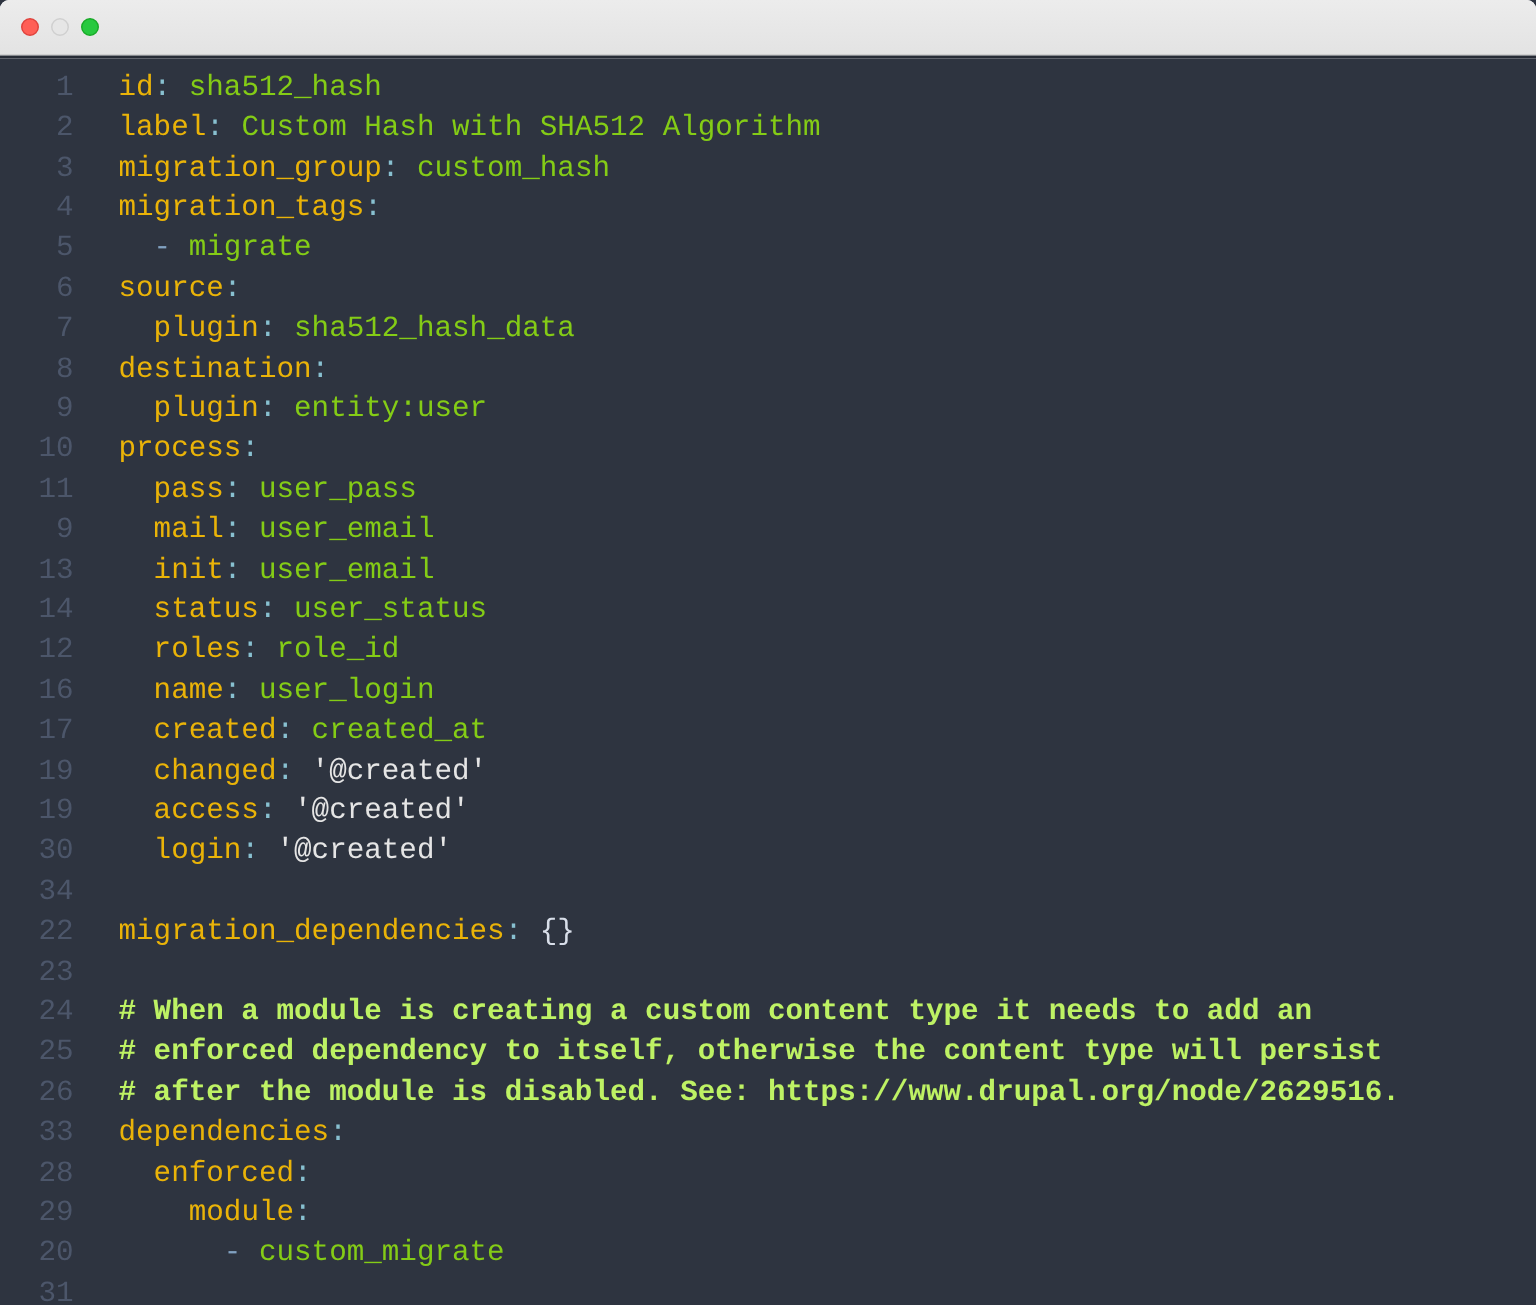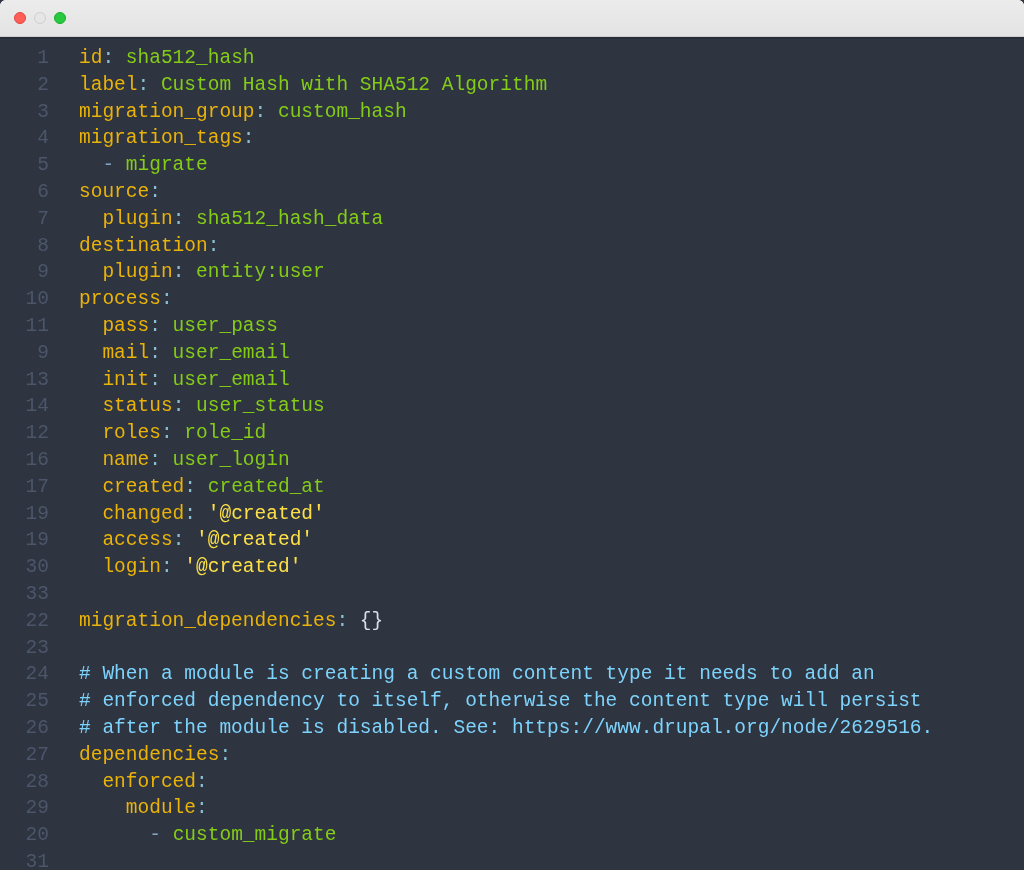--- a/index.html
+++ b/index.html
@@ -73,24 +73,24 @@
       color: #d8dee9;
       position: relative;
     }
     .line {
       position: relative;
     }
 
     .tok-key { color: #eab308; }
     .tok-colon { color: #88c0d0; }
     .tok-val { color: #84cc16; }
-    .tok-str { color: #fde047; }
+    .tok-str { color: #e5e5e5; }
     .tok-dash { color: #81a1c1; }
     .tok-brace { color: #d8dee9; }
-    .tok-comment { color: #7dd3fc; }
+    .tok-comment { color: #bef264; font-weight: bold; }
   </style>
 </head>
 <body>
 
 <div class="window">
   <div class="titlebar">
     <div class="traffic-light tl-close"></div>
     <div class="traffic-light tl-min"></div>
     <div class="traffic-light tl-max"></div>
   </div>
@@ -110,27 +110,27 @@
         <div class="ln">11</div>
         <div class="ln">9</div>
         <div class="ln">13</div>
         <div class="ln">14</div>
         <div class="ln">12</div>
         <div class="ln">16</div>
         <div class="ln">17</div>
         <div class="ln">19</div>
         <div class="ln">19</div>
         <div class="ln">30</div>
-        <div class="ln">33</div>
+        <div class="ln">34</div>
         <div class="ln">22</div>
         <div class="ln">23</div>
         <div class="ln">24</div>
         <div class="ln">25</div>
         <div class="ln">26</div>
-        <div class="ln">27</div>
+        <div class="ln">33</div>
         <div class="ln">28</div>
         <div class="ln">29</div>
         <div class="ln">20</div>
         <div class="ln">31</div>
       </div>
     <div class="code"><div class="line"><span class="tok-key">id</span><span class="tok-colon">:</span><span class="tok-val"> sha512_hash</span></div><div class="line"><span class="tok-key">label</span><span class="tok-colon">:</span><span class="tok-val"> Custom Hash with SHA512 Algorithm</span></div><div class="line"><span class="tok-key">migration_group</span><span class="tok-colon">:</span><span class="tok-val"> custom_hash</span></div><div class="line"><span class="tok-key">migration_tags</span><span class="tok-colon">:</span></div><div class="line"><span>  </span><span class="tok-dash">- </span><span class="tok-val">migrate</span></div><div class="line"><span class="tok-key">source</span><span class="tok-colon">:</span></div><div class="line"><span>  </span><span class="tok-key">plugin</span><span class="tok-colon">:</span><span class="tok-val"> sha512_hash_data</span></div><div class="line"><span class="tok-key">destination</span><span class="tok-colon">:</span></div><div class="line"><span>  </span><span class="tok-key">plugin</span><span class="tok-colon">:</span><span class="tok-val"> entity:user</span></div><div class="line"><span class="tok-key">process</span><span class="tok-colon">:</span></div><div class="line"><span>  </span><span class="tok-key">pass</span><span class="tok-colon">:</span><span class="tok-val"> user_pass</span></div><div class="line"><span>  </span><span class="tok-key">mail</span><span class="tok-colon">:</span><span class="tok-val"> user_email</span></div><div class="line"><span>  </span><span class="tok-key">init</span><span class="tok-colon">:</span><span class="tok-val"> user_email</span></div><div class="line"><span>  </span><span class="tok-key">status</span><span class="tok-colon">:</span><span class="tok-val"> user_status</span></div><div class="line"><span>  </span><span class="tok-key">roles</span><span class="tok-colon">:</span><span class="tok-val"> role_id</span></div><div class="line"><span>  </span><span class="tok-key">name</span><span class="tok-colon">:</span><span class="tok-val"> user_login</span></div><div class="line"><span>  </span><span class="tok-key">created</span><span class="tok-colon">:</span><span class="tok-val"> created_at</span></div><div class="line"><span>  </span><span class="tok-key">changed</span><span class="tok-colon">:</span><span class="tok-val"> </span><span class="tok-str">'@created'</span></div><div class="line"><span>  </span><span class="tok-key">access</span><span class="tok-colon">:</span><span class="tok-val"> </span><span class="tok-str">'@created'</span></div><div class="line"><span>  </span><span class="tok-key">login</span><span class="tok-colon">:</span><span class="tok-val"> </span><span class="tok-str">'@created'</span></div><div class="line">&nbsp;</div><div class="line"><span class="tok-key">migration_dependencies</span><span class="tok-colon">:</span><span class="tok-val"> </span><span class="tok-brace">{}</span></div><div class="line">&nbsp;</div><div class="line"><span class="tok-comment"># When a module is creating a custom content type it needs to add an</span></div><div class="line"><span class="tok-comment"># enforced dependency to itself, otherwise the content type will persist</span></div><div class="line"><span class="tok-comment"># after the module is disabled. See: https://www.drupal.org/node/2629516.</span></div><div class="line"><span class="tok-key">dependencies</span><span class="tok-colon">:</span></div><div class="line"><span>  </span><span class="tok-key">enforced</span><span class="tok-colon">:</span></div><div class="line"><span>    </span><span class="tok-key">module</span><span class="tok-colon">:</span></div><div class="line"><span>      </span><span class="tok-dash">- </span><span class="tok-val">custom_migrate</span></div><div class="line">&nbsp;</div></div>
   </div>
 </div>
 
 </body></html>

